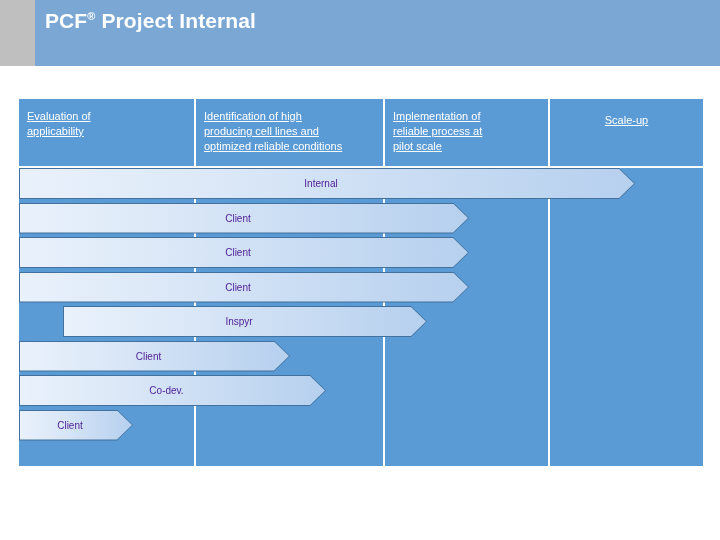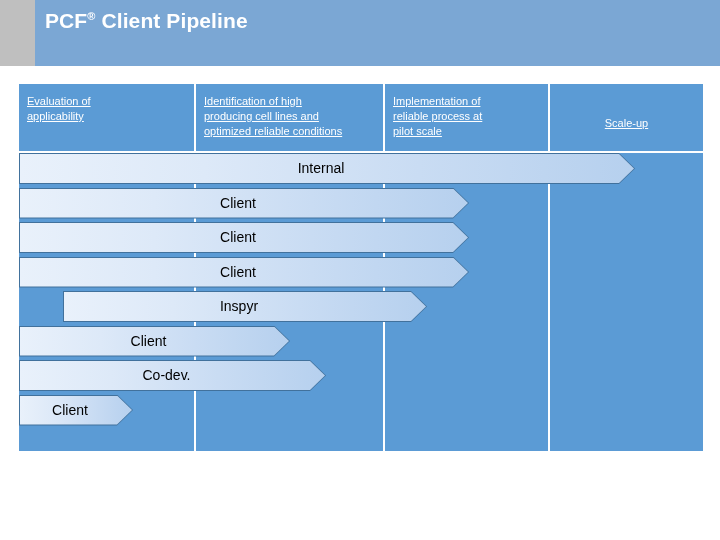--- a/index.html
+++ b/index.html
@@ -43,21 +43,21 @@
   .header-title sup {
     font-size: 11px;
     vertical-align: super;
     line-height: 0;
   }
 
   
   .panel {
     position: absolute;
     left: 19px;
-    top: 84px;
+    top: 99px;
     width: 684px;
     height: 367px;
     background: #5b9bd5;
   }
 
   
   .col-header-row {
     position: absolute;
     left: 0; top: 0;
     width: 684px;
@@ -72,21 +72,21 @@
     color: #ffffff;
     font-size: 11px;
     line-height: 15px;
     font-weight: normal;
   }
   .col-head span.u {
     text-decoration: underline;
   }
   .col-head.center {
     text-align: center;
-    padding-top: 32px;
+    padding-top: 14px;
   }
 
   
   .vsep {
     position: absolute;
     top: 0;
     width: 2px;
     height: 367px;
     background: #ffffff;
   }
@@ -129,22 +129,22 @@
     background: linear-gradient(to right, #e9f1fb 0%, #dde9f8 30%, #c9dcf3 65%, #b6d0ee 100%);
     -webkit-clip-path: polygon(0 0, calc(100% - 15px) 0, 100% 50%, calc(100% - 15px) 100%, 0 100%);
     clip-path: polygon(0 0, calc(100% - 15px) 0, 100% 50%, calc(100% - 15px) 100%, 0 100%);
   }
   .arrow-label {
     position: absolute;
     left: 0; top: 0;
     height: 19px;
     line-height: 31px;
     text-align: center;
-    font-size: 14px;
-    color: #000000;
+    font-size: 10px;
+    color: #4c1d95;
     width: 100%;
     padding-right: 12px;
     box-sizing: border-box;
   }
 
   
   .footer {
     position: absolute;
     left: 0;
     top: 466px;
@@ -152,21 +152,21 @@
     height: 74px;
     background: #ffffff;
   }
 </style>
 </head>
 <body>
 
 <div class="header-band">
   <div class="header-gray-strip"></div>
   <div class="header-title">
-    <span>PCF</span><sup>®</sup><span> Client Pipeline</span>
+    <span>PCF</span><sup>®</sup><span> Project Internal</span>
   </div>
 </div>
 
 <div class="panel">
 
   <div class="col-header-row"></div>
 
   <div id="col-headers">
       <div class="col-head" style="left: 0px; width: 175px;">
         <div><span class="u">Evaluation of</span></div>

